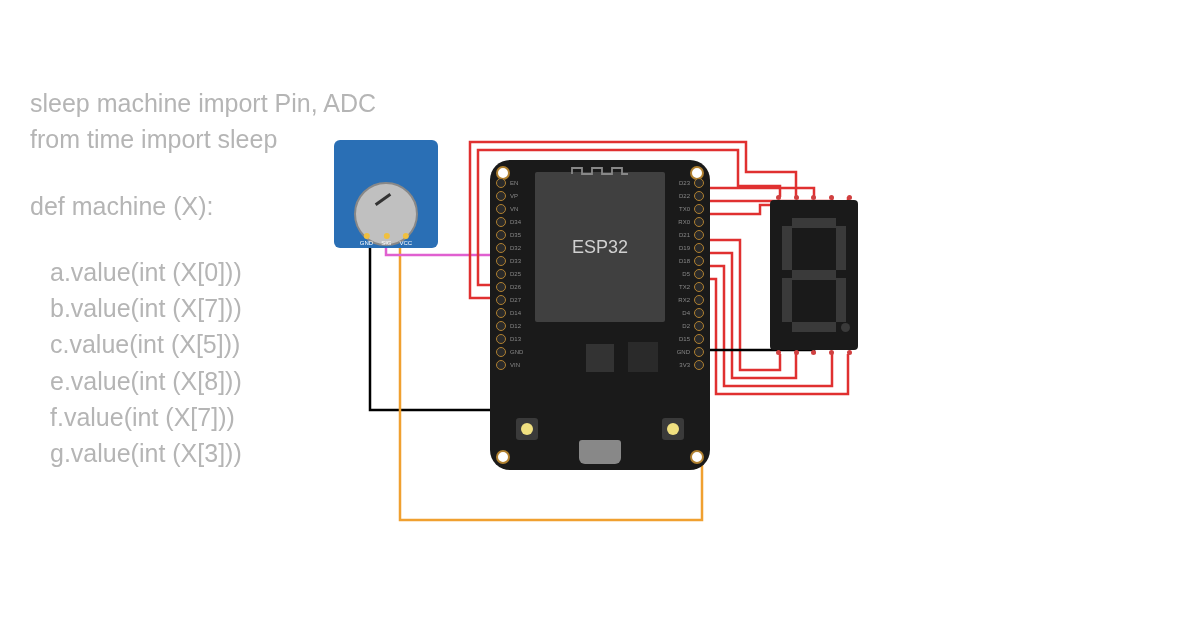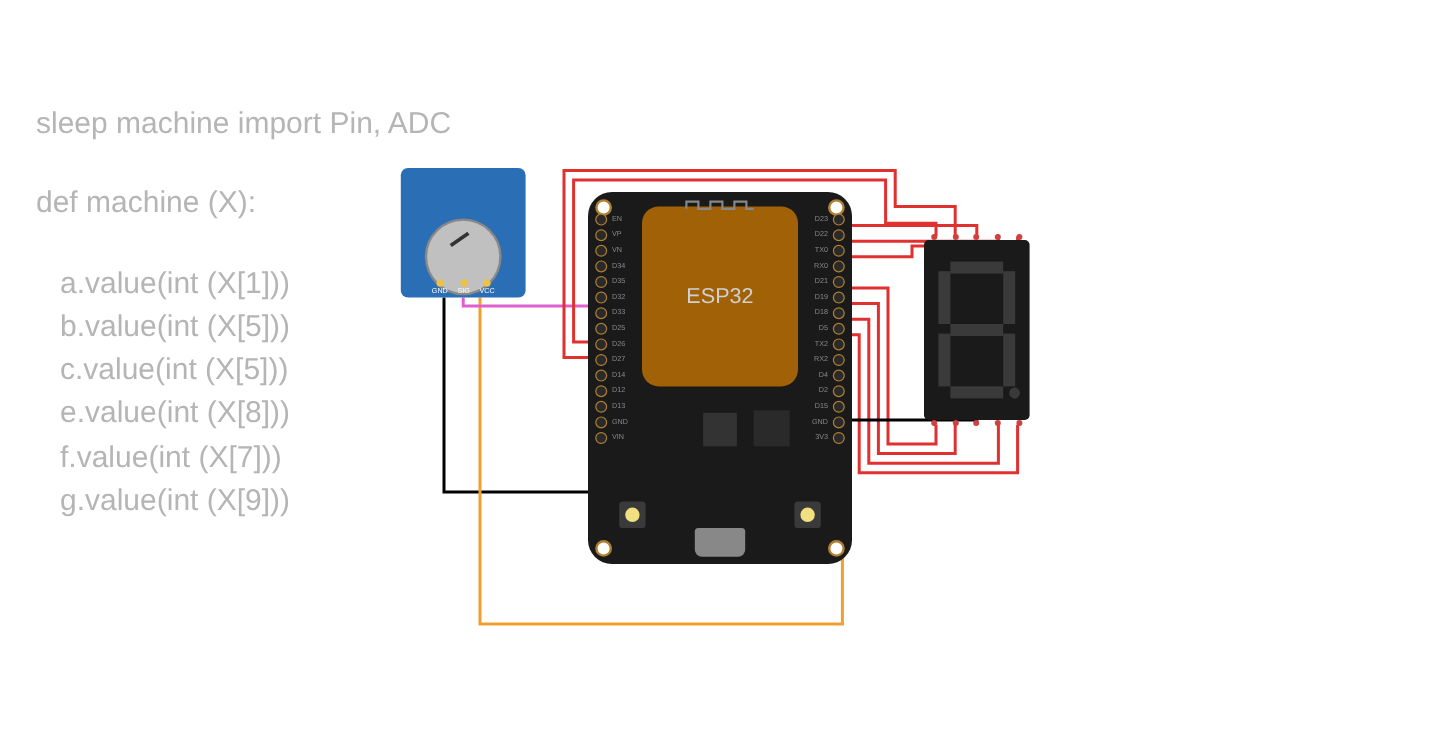--- a/index.html
+++ b/index.html
@@ -85,22 +85,22 @@
   background: #1a1a1a;
   border-radius: 20px;
 }
 .esp32-shield {
   position: absolute;
   left: 50%;
   top: 12px;
   transform: translateX(-50%);
   width: 130px;
   height: 150px;
-  background: #a16207;
-  border-radius: 14px;
+  background: #404040;
+  border-radius: 2px;
 }
 .esp32-shield-label {
   position: absolute;
   top: 50%;
   left: 50%;
   transform: translate(-50%, -50%);
   color: #d0d0d0;
   font-size: 18px;
   font-weight: 500;
 }
@@ -258,30 +258,31 @@
 .wire {
   position: absolute;
   pointer-events: none;
 }
 </style>
 </head>
 <body>
 
 <div class="code">
   <div>sleep machine import Pin, ADC</div>
+  <div>from time     import sleep</div>
   <div class="gap"></div>
   <div>def machine (X):</div>
   <div class="gap"></div>
   <div class="code-indent">
-    <div>a.value(int (X[1]))</div>
-    <div>b.value(int (X[5]))</div>
+    <div>a.value(int (X[0]))</div>
+    <div>b.value(int (X[7]))</div>
     <div>c.value(int (X[5]))</div>
     <div>e.value(int (X[8]))</div>
     <div>f.value(int (X[7]))</div>
-    <div>g.value(int (X[9]))</div>
+    <div>g.value(int (X[3]))</div>
   </div>
 </div>
 
 <svg class="wire" width="1200" height="630" style="left:0;top:0">
 
   <path d="M 370 248 L 370 410 L 505 410" stroke="#000" stroke-width="2.5" fill="none"></path>
 
   <path d="M 400 248 L 400 520 L 702 520 L 702 362" stroke="#f0a030" stroke-width="2.5" fill="none"></path>
 
   <path d="M 386 248 L 386 255 L 493 255" stroke="#e060d0" stroke-width="2.5" fill="none"></path>

